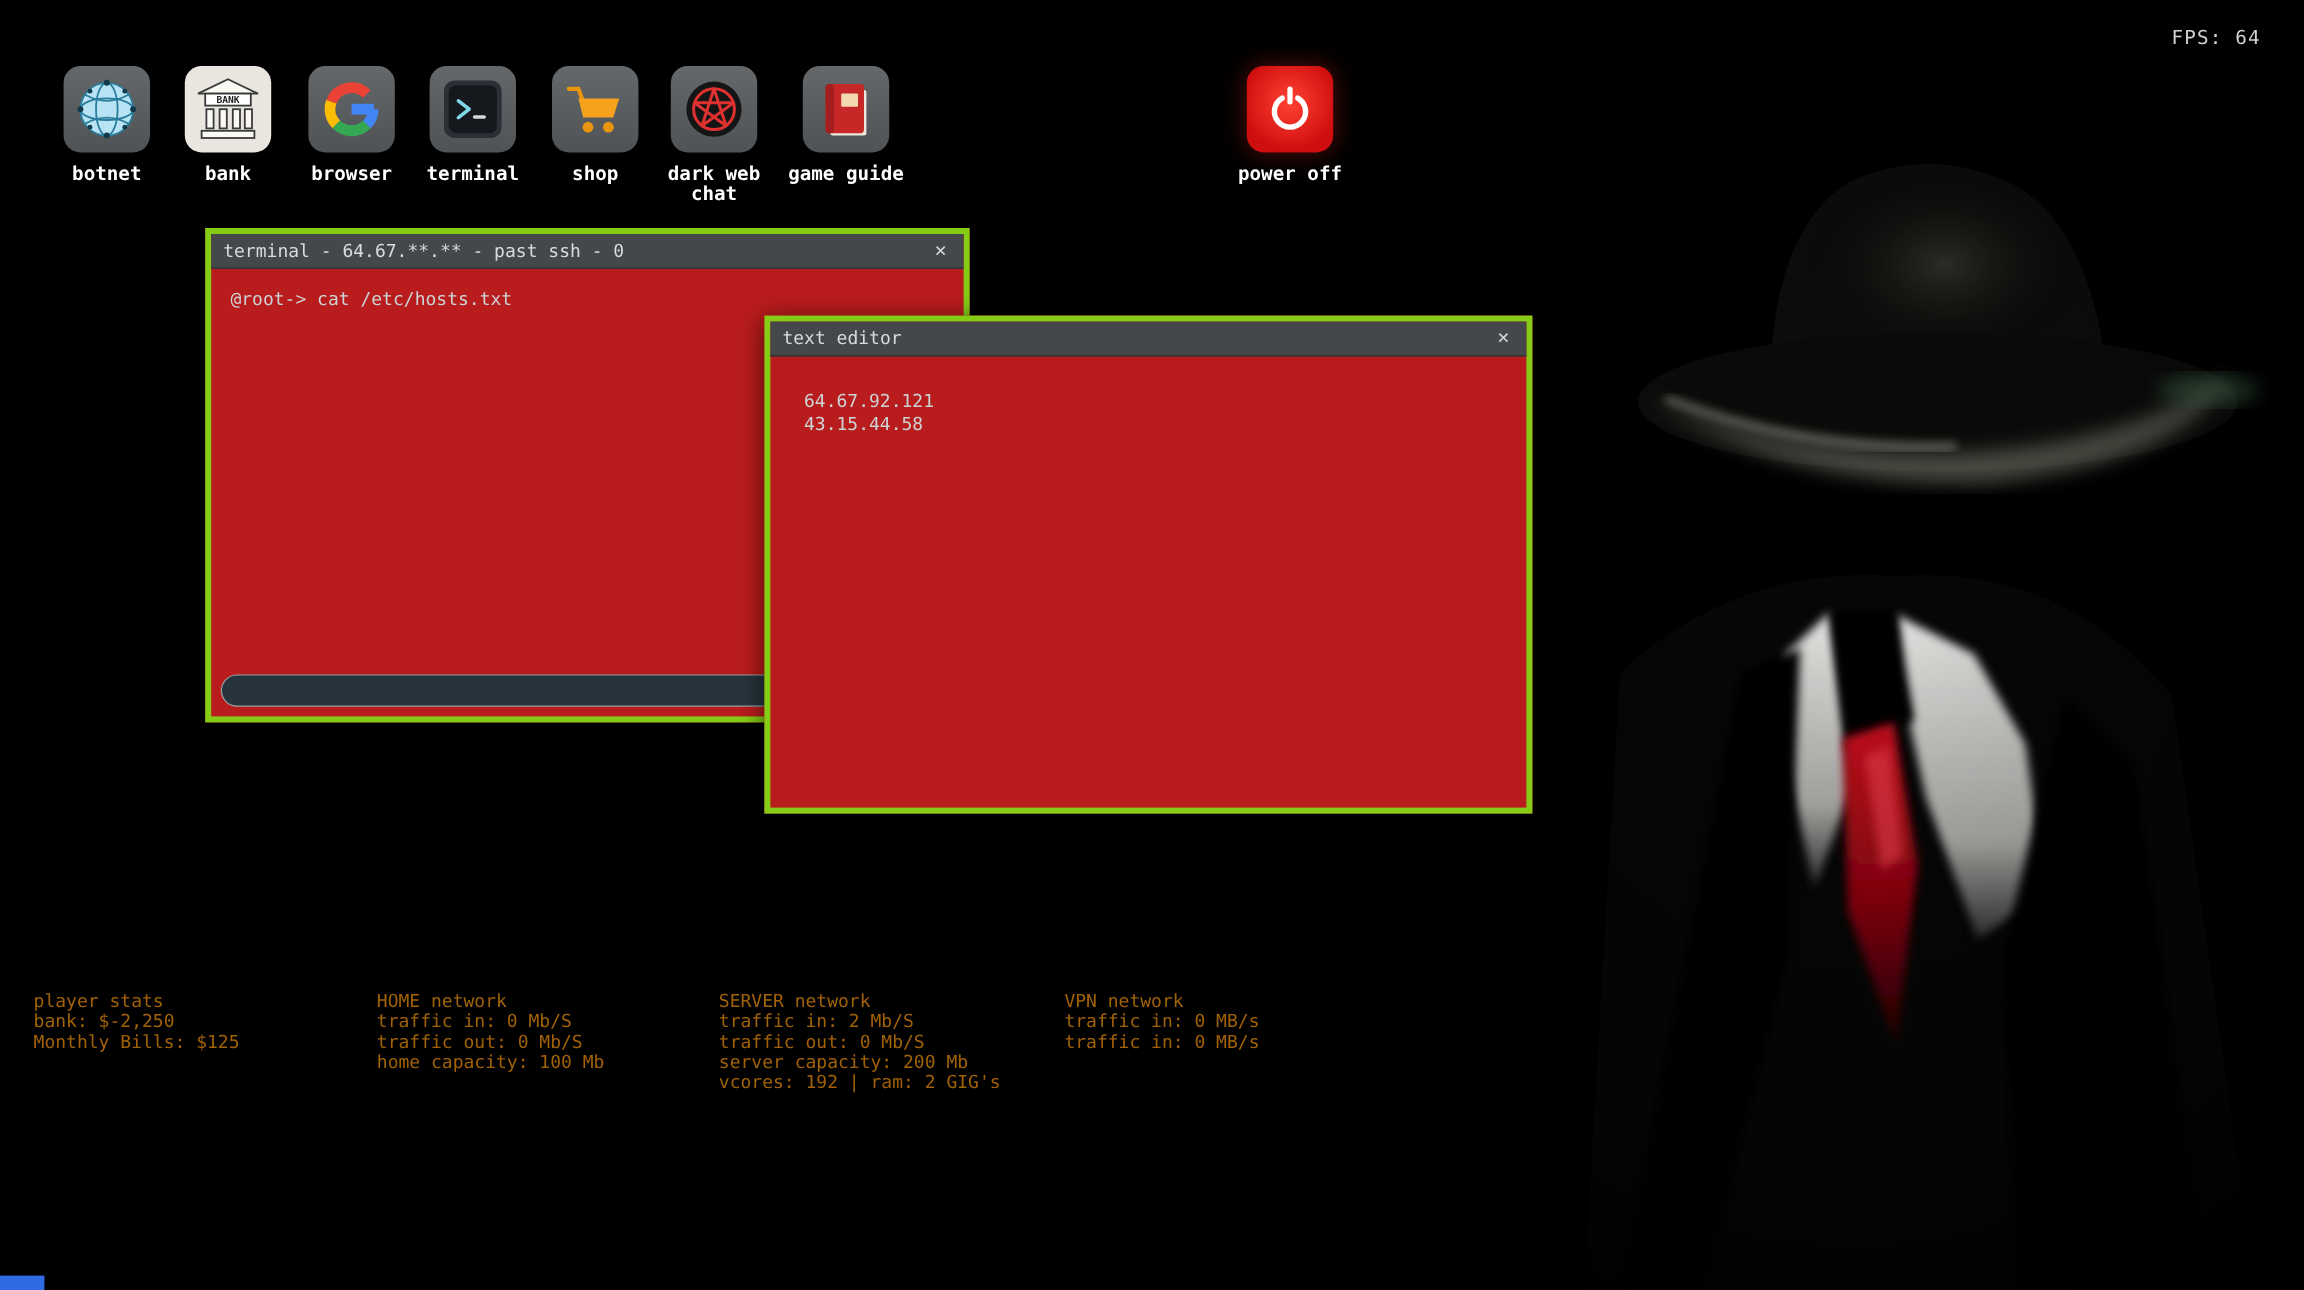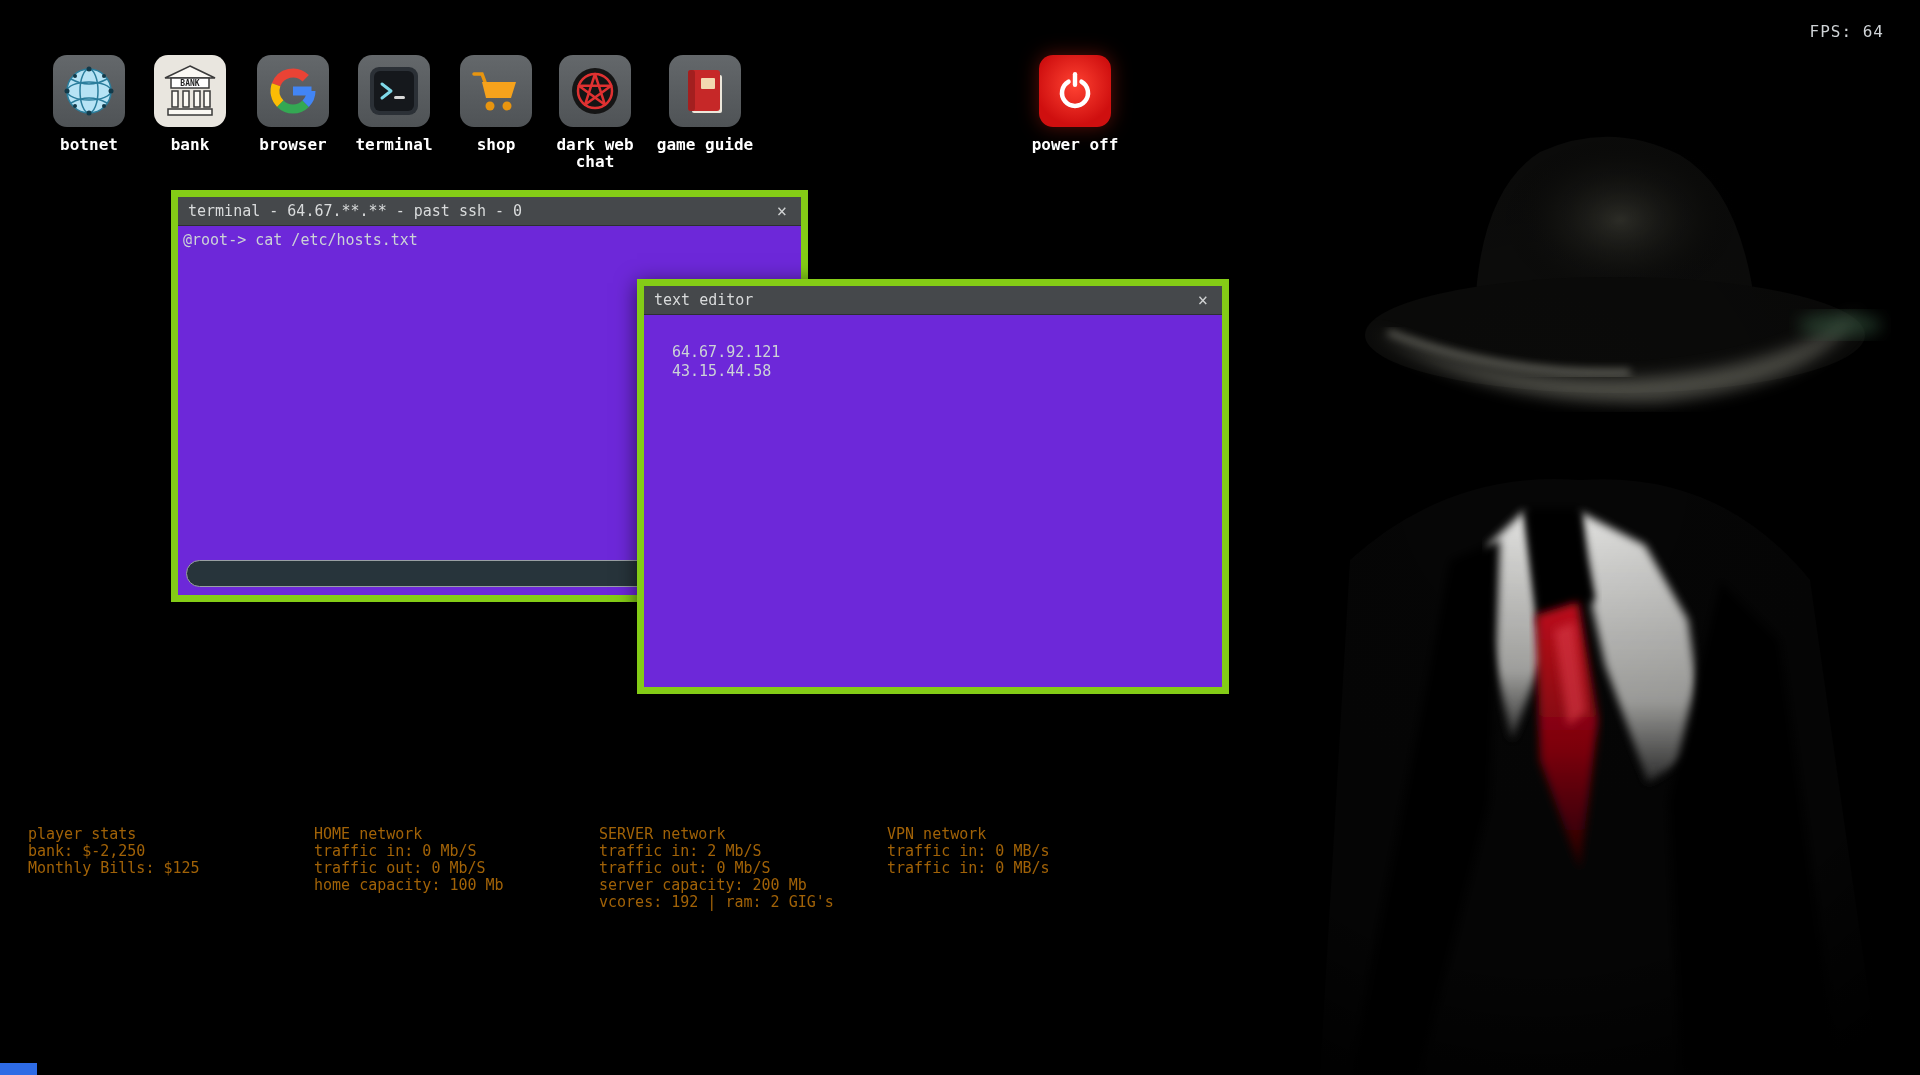--- a/index.html
+++ b/index.html
@@ -11,30 +11,30 @@
 
   .fps { position:absolute; top:22px; right:36px; color:#cfd3d6; font-size:16px; letter-spacing:1px; }
 
   .icon-slot { position:absolute; top:55px; width:120px; display:flex; flex-direction:column; align-items:center; cursor:pointer; }
   .tile { width:72px; height:72px; border-radius:14px; display:flex; align-items:center; justify-content:center; }
   .tile-gray  { background:linear-gradient(180deg,#64686b,#4f5356); }
   .tile-light { background:#e9e6df; }
   .tile-red   { background:radial-gradient(circle at 50% 42%, #ff4232, #cf0f0f 72%); box-shadow:0 0 20px rgba(255,45,25,.35); }
   .icon-label { margin-top:9px; color:#fff; font-size:16px; line-height:17px; text-align:center; max-width:110px;font-weight:bold; }
 
-  .window { position:absolute; border:7px solid #84cc16; background:#6d28d9; box-shadow:0 4px 20px rgba(0,0,0,.6); }
+  .window { position:absolute; border:5px solid #84cc16; background:#b91c1c; box-shadow:0 4px 20px rgba(0,0,0,.6); }
   .titlebar { height:29px; background:#45484b; border-bottom:1px solid #2c2f32; display:flex; align-items:center; padding:0 10px; color:#d9dbdc; font-size:15px; }
   .titlebar .close { margin-left:auto; color:#cfd1d2; font-size:17px; line-height:17px; cursor:pointer; padding:0 4px; }
 
   .terminal-window { left:171px; top:190px; width:637px; height:412px; z-index:1; }
   .term-body { position:relative; height:calc(100% - 29px); }
-  .term-output { padding:5px; color:#ccd3d6; font-size:15px; }
+  .term-output { padding:16px; color:#ccd3d6; font-size:15px; }
   .term-input { position:absolute; left:8px; right:8px; bottom:8px; height:27px; border:1px solid #9aa0a4; border-radius:14px; background:#27343b; cursor:text; }
 
-  .editor-window { left:637px; top:263px; width:592px; height:415px; z-index:2;margin-top:16px; }
+  .editor-window { left:637px; top:263px; width:640px; height:415px; z-index:2; }
   .editor-body { padding:28px; color:#ccd3d6; font-size:15px; line-height:19px; height:calc(100% - 29px); cursor:text; }
 
   .stats-panel { position:absolute; top:826px; color:#a16207; font-size:15px; line-height:17px; }
   .stats-player { left:28px; }
   .stats-home   { left:314px; }
   .stats-server { left:599px; }
   .stats-vpn    { left:887px; }
 
   .corner-btn { position:absolute; left:0; bottom:0; width:37px; height:12px; background:#2e6be5; cursor:pointer; }
 </style>

